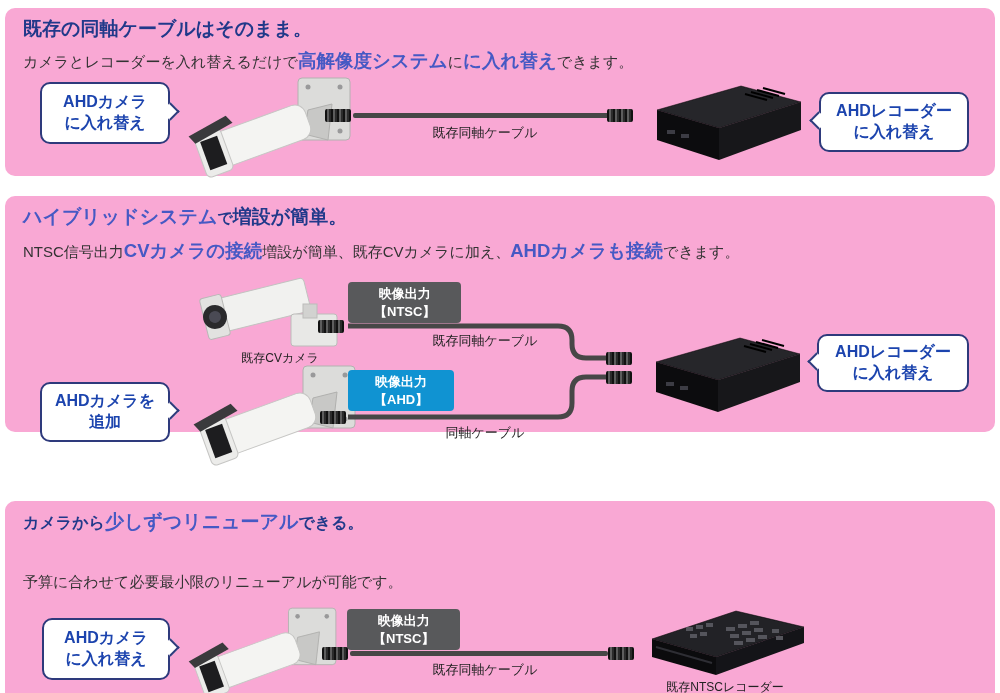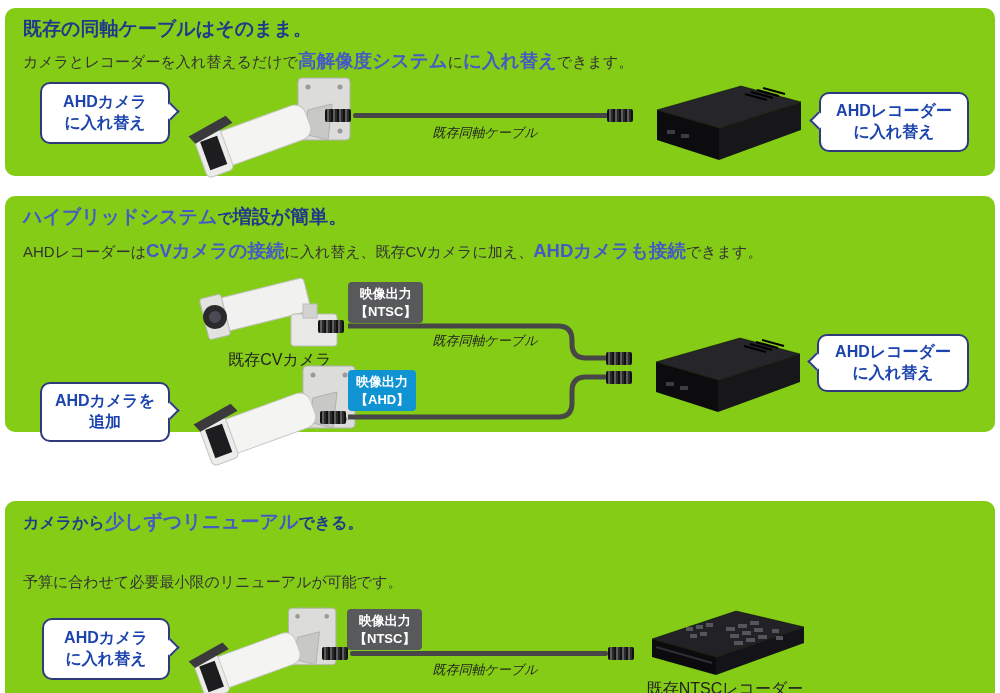--- a/index.html
+++ b/index.html
@@ -3,21 +3,21 @@
 <meta charset="utf-8">
 <style>
   * { margin:0; padding:0; box-sizing:border-box; }
   html,body { background:#ffffff; }
   body {
     width:1000px; height:693px; position:relative; overflow:hidden;
     font-family:"Liberation Sans","DejaVu Sans",sans-serif;
   }
   .panel {
     position:absolute; left:5px; width:990px;
-    background:#84cc16; border-radius:10px;
+    background:#f9a8d4; border-radius:10px;
   }
   #panel1 { top:8px;   height:168px; }
   #panel2 { top:196px; height:236px; }
   #panel3 { top:474px; height:228px;margin-top:27px; }
 
   .title-line { position:absolute; left:18px; white-space:nowrap; }
   .seg-navy   { font-size:19px; font-weight:bold; color:#21398a; }
   .seg-navy-sm{ font-size:15px; font-weight:bold; color:#21398a; }
   .seg-accent { font-size:18.5px; font-weight:bold; color:#4659c4; }
   .seg-plain  { font-size:15px; color:#333333; }
@@ -30,40 +30,39 @@
   }
   .bubble .tail-r, .bubble .tail-l {
     position:absolute; width:13px; height:13px; background:#ffffff;
     top:50%; margin-top:-8px; transform:rotate(45deg);
   }
   .bubble .tail-r { right:-9px; border-top:2.5px solid #2e3a7c; border-right:2.5px solid #2e3a7c; }
   .bubble .tail-l { left:-9px;  border-bottom:2.5px solid #2e3a7c; border-left:2.5px solid #2e3a7c; }
 
   .badge {
     position:absolute; color:#ffffff; font-weight:bold; font-size:13px;
-    line-height:1.35; text-align:center; padding:3px 7px; border-radius:4px;
+    line-height:1.35; text-align:center; padding:3px 26px; border-radius:4px;
     white-space:nowrap;
   }
   .badge-gray { background:#58595b; }
   .badge-blue { background:#1093d2; }
 
   .cable {
     position:absolute; height:5px; background:#474747; border-radius:2px;
   }
   .bnc {
     position:absolute; width:26px; height:13px; border-radius:2px;
     background:repeating-linear-gradient(90deg,#111111 0 2px,#5d5d5d 2px 4px,#2b2b2b 4px 6px);
   }
   .cable-label {
     position:absolute; font-size:13px; color:#222222; text-align:center;
     white-space:nowrap;
-    font-style:italic;
   }
   .device-label {
-    position:absolute; font-size:16px; color:#222222; text-align:center;
+    position:absolute; font-size:12px; color:#222222; text-align:center;
     white-space:nowrap;
   }
   svg { position:absolute; overflow:visible; }
 </style>
 </head>
 <body>
 
 <div class="panel" id="panel1">
   <div class="title-line" style="top:8px;">
     <span class="seg-navy">既存の同軸ケーブルはそのまま。</span>
@@ -117,21 +116,21 @@
     <span>に入れ替え</span>
     <span class="tail-l"></span>
   </div>
 </div>
 
 <div class="panel" id="panel2">
   <div class="title-line" style="top:8px;">
     <span class="seg-accent" style="font-size:19px;">ハイブリッドシステム</span><span class="seg-navy-sm">で</span><span class="seg-navy">増設が簡単。</span>
   </div>
   <div class="title-line" style="top:42px;">
-    <span class="seg-plain">AHDレコーダーは</span><span class="seg-accent">CVカメラの接続</span><span class="seg-plain">に入れ替え、既存CVカメラに加え、</span><span class="seg-accent">AHDカメラも接続</span><span class="seg-plain">できます。</span>
+    <span class="seg-plain">NTSC信号出力</span><span class="seg-accent">CVカメラの接続</span><span class="seg-plain">増設が簡単、既存CVカメラに加え、</span><span class="seg-accent">AHDカメラも接続</span><span class="seg-plain">できます。</span>
   </div>
 
   <svg style="left:190px; top:78px;" width="170" height="76" viewBox="0 0 170 76">
     <g transform="rotate(-14 60 34)">
       <rect x="22" y="16" width="92" height="34" rx="4" fill="#f1f1ef" stroke="#c2c2c0"></rect>
       <rect x="8" y="12" width="22" height="42" rx="3" fill="#e2e2e0" stroke="#b8b8b6"></rect>
       <circle cx="19" cy="33" r="12" fill="#2a2a2c"></circle>
       <circle cx="19" cy="33" r="6" fill="#4a4a54"></circle>
     </g>
     <rect x="96" y="40" width="46" height="32" rx="3" fill="#e8e8e6" stroke="#bcbcba"></rect>
@@ -172,20 +171,21 @@
 
   <div class="bnc" style="left:313px; top:124px;"></div>
   <div class="bnc" style="left:315px; top:215px;"></div>
   <svg style="left:338px; top:118px;" width="310" height="125" viewBox="0 0 310 125">
     <path d="M 5 12 H 215 Q 229 12 229 26 V 30 Q 229 44 243 44 H 268" fill="none" stroke="#474747" stroke-width="5"></path>
     <path d="M 5 103 H 215 Q 229 103 229 89 V 77 Q 229 63 243 63 H 268" fill="none" stroke="#474747" stroke-width="5"></path>
   </svg>
   <div class="bnc" style="left:601px; top:156px;"></div>
   <div class="bnc" style="left:601px; top:175px;"></div>
   <div class="cable-label" style="left:385px; top:136px; width:190px;">既存同軸ケーブル</div>
+  <div class="cable-label" style="left:385px; top:228px; width:190px;">同軸ケーブル</div>
 
   <svg style="left:635px; top:134px;" width="168" height="94" viewBox="0 0 168 94">
     <polygon points="16,32 100,8 160,24 78,50" fill="#26262a" stroke="#000" stroke-width="0.5"></polygon>
     <polygon points="16,32 78,50 78,82 16,62" fill="#0c0c0e"></polygon>
     <polygon points="78,50 160,24 160,52 78,82" fill="#17171a"></polygon>
     <g stroke="#000" stroke-width="2">
       <line x1="104" y1="16" x2="126" y2="22"></line>
         <line x1="110" y1="14" x2="132" y2="20"></line>
       <line x1="116" y1="12" x2="138" y2="18"></line>
         <line x1="122" y1="10" x2="144" y2="16"></line>

